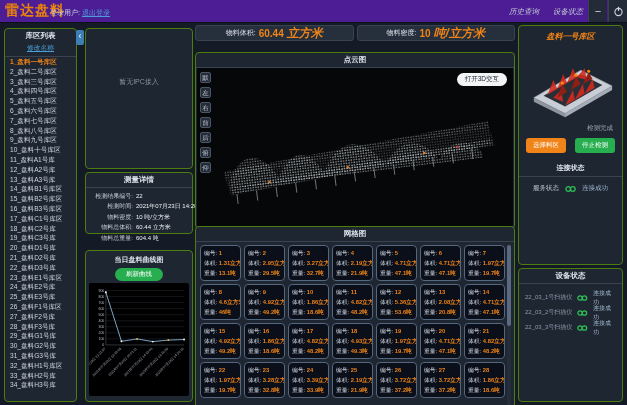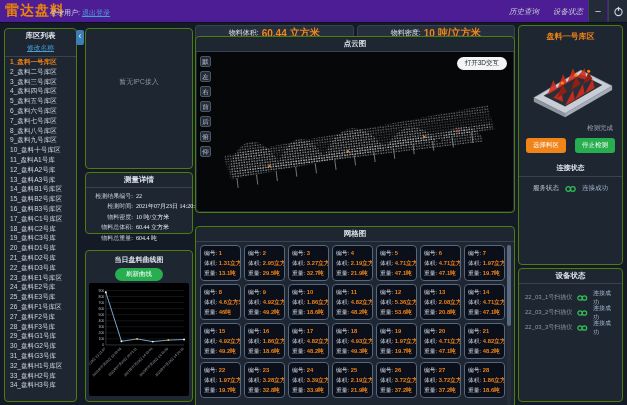--- a/index.html
+++ b/index.html
@@ -39,43 +39,43 @@
   .side-item.selected { color:#f08418; font-weight:bold; }
 
   
   .collapse-tab { position:absolute; left:76px; top:30px; width:8px; height:15px; background:#3d7fb5;
     border-radius:2px; color:#fff; font-size:9px; line-height:13px; text-align:center; cursor:pointer; }
 
   
   #ipc-panel { left:85px; top:28px; width:108px; height:141px; }
   .ipc-empty { margin-top:48px; text-align:center; font-size:7px; color:#8a93a3; }
 
-  #detail-panel { left:85px; top:172px; width:108px; height:62px;font-family:Liberation Serif, serif; }
+  #detail-panel { left:85px; top:172px; width:108px; height:62px; }
   .detail-rows { padding:3px 2px 0 0; }
   .detail-row { display:flex; font-size:6px; line-height:10.4px; white-space:nowrap; }
   .detail-row .lbl { width:47px; text-align:right; color:#c2cad6; flex:none; }
   .detail-row .val { margin-left:3px; color:#eef2f7; }
 
   #trend-panel { left:85px; top:250px; width:108px; height:152px; }
   .trend-title { text-align:center; font-size:7px; font-weight:bold; color:#dbe1ea; padding-top:4px; }
   .refresh-btn { display:block; margin:3px auto 2px; background:#27ae4f; color:#fff; border:none;
     font-size:6.5px; padding:2px 11px; border-radius:8px; cursor:pointer;
     font-family:inherit; }
   .chart-box { margin:0 3px; background:#000; height:113px; border-radius:2px; }
 
   
   .stats-bar { position:absolute; left:195px; top:25px; width:320px; height:16px; display:flex; gap:3px; }
   .stat-box { flex:1; background:#262f3c; border:1px solid #39424f; border-radius:3px;
     display:flex; align-items:center; justify-content:center; gap:3px; }
   .stat-box .s-lbl { font-size:7px; color:#dde3ea; }
   .stat-box .s-val { font-size:10px; font-weight:bold; color:#f08418; }
-  .stat-box .s-unit { font-size:10px; font-weight:bold; color:#f08418; }
-
-  
-  #pc-panel { left:195px; top:36px; width:320px; height:177px; }
+  .stat-box .s-unit { font-size:12px; font-weight:bold; color:#f08418;font-style:italic; }
+
+  
+  #pc-panel { left:195px; top:52px; width:320px; height:177px; }
   .pc-canvas { position:absolute; left:1px; right:1px; top:15px; bottom:1px; background:#060708;
     border-radius:0 0 3px 3px; overflow:hidden; }
   .view-btns { position:absolute; left:3px; top:4px; display:flex; flex-direction:column; gap:4px; z-index:3; }
   .view-btn { width:11px; height:11px; background:#232b37; border:1px solid #4a5666; border-radius:2px;
     color:#b9c2cf; font-size:6.5px; line-height:9px; text-align:center; cursor:pointer; }
   .open3d-btn { position:absolute; right:6px; top:5px; background:#f2f4f6; color:#1c222b;
     font-size:6.5px; padding:2px 8px; border-radius:8px; border:none; cursor:pointer; z-index:3;
     font-family:inherit; }
   .pc-svg { position:absolute; inset:0; }
 
@@ -85,21 +85,21 @@
     display:grid; grid-template-columns:repeat(7,1fr); gap:3px; align-content:start; }
   .gcell { background:#0a0f1a; border:1px solid #55667f; border-radius:4px; padding:2px 3px;
     font-size:5.8px; line-height:10px; color:#cfd6e0; white-space:nowrap; overflow:hidden; }
   .gcell b { color:#f08418; font-weight:bold; }
   .gscroll { position:absolute; right:3px; top:18px; bottom:3px; width:4px; background:#252d3a;
     border-radius:2px; }
   .gscroll .thumb { position:absolute; top:0; width:4px; height:42%; background:#5b6882; border-radius:2px; }
 
   
   #area-panel { left:518px; top:25px; width:105px; height:240px; }
-  .area-title { text-align:center; font-size:8px; font-weight:bold; color:#f08418; padding:5px 0 2px; }
+  .area-title { text-align:center; font-size:8px; font-weight:bold; color:#f08418; padding:5px 0 2px;font-style:italic; }
   .area-img { display:block; margin:2px auto 0; }
   .area-status { text-align:right; font-size:6.5px; color:#9aa3b1; padding-right:9px; margin-top:2px; }
   .area-btns { display:flex; justify-content:space-between; padding:0 7px; margin-top:5px; }
   .btn-orange { background:#f08418; color:#fff; border:none; font-size:6.5px; padding:3px 7px;
     border-radius:3px; cursor:pointer; font-family:inherit; }
   .btn-green { background:#27ae4f; color:#fff; border:none; font-size:6.5px; padding:3px 7px;
     border-radius:3px; cursor:pointer; font-family:inherit; }
   .conn-head { margin-top:10px; text-align:center; font-size:7px; font-weight:bold; color:#dbe1ea;
     padding-bottom:3px; border-bottom:1px solid #39424f; }
   .conn-row { display:flex; align-items:center; justify-content:center; gap:5px; margin-top:7px;

